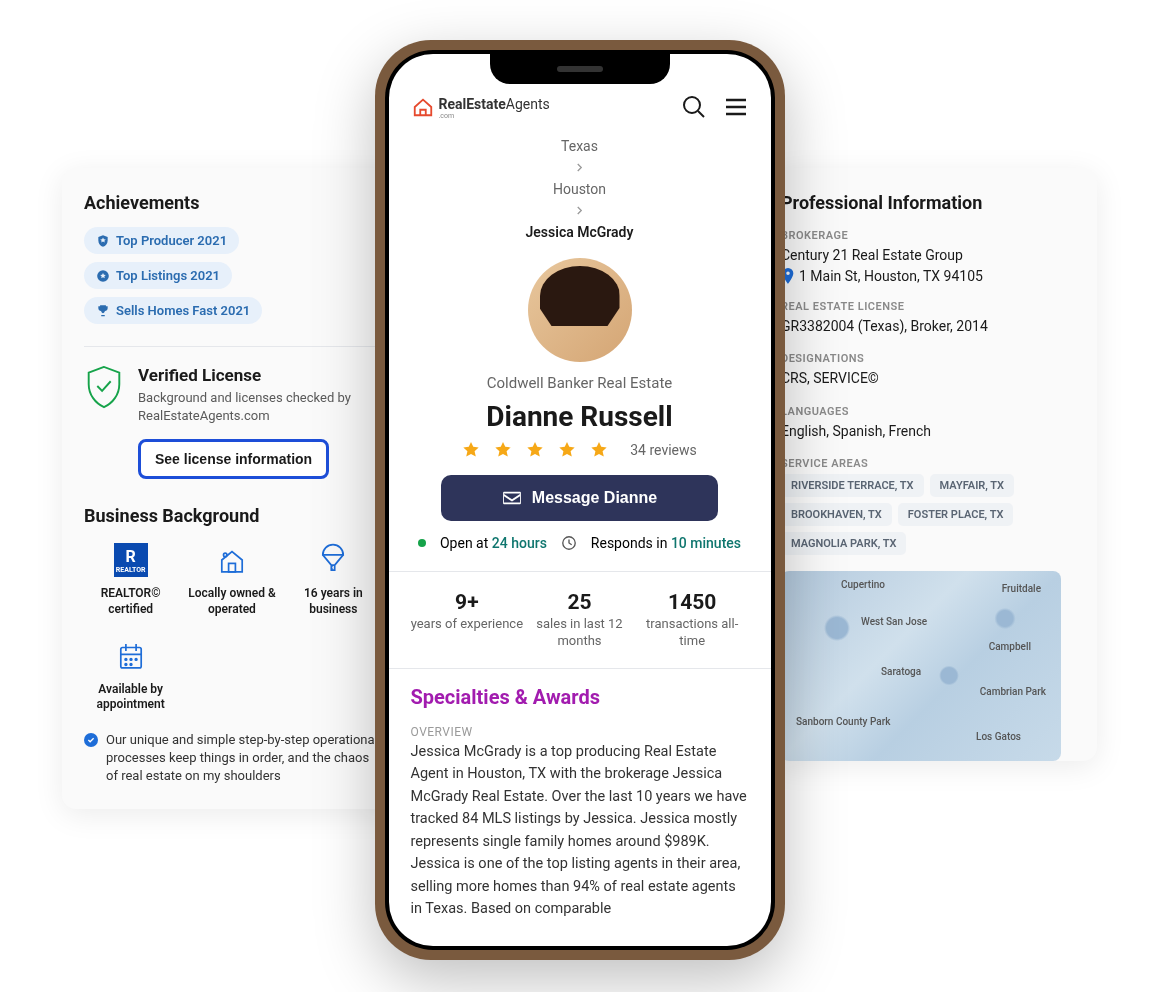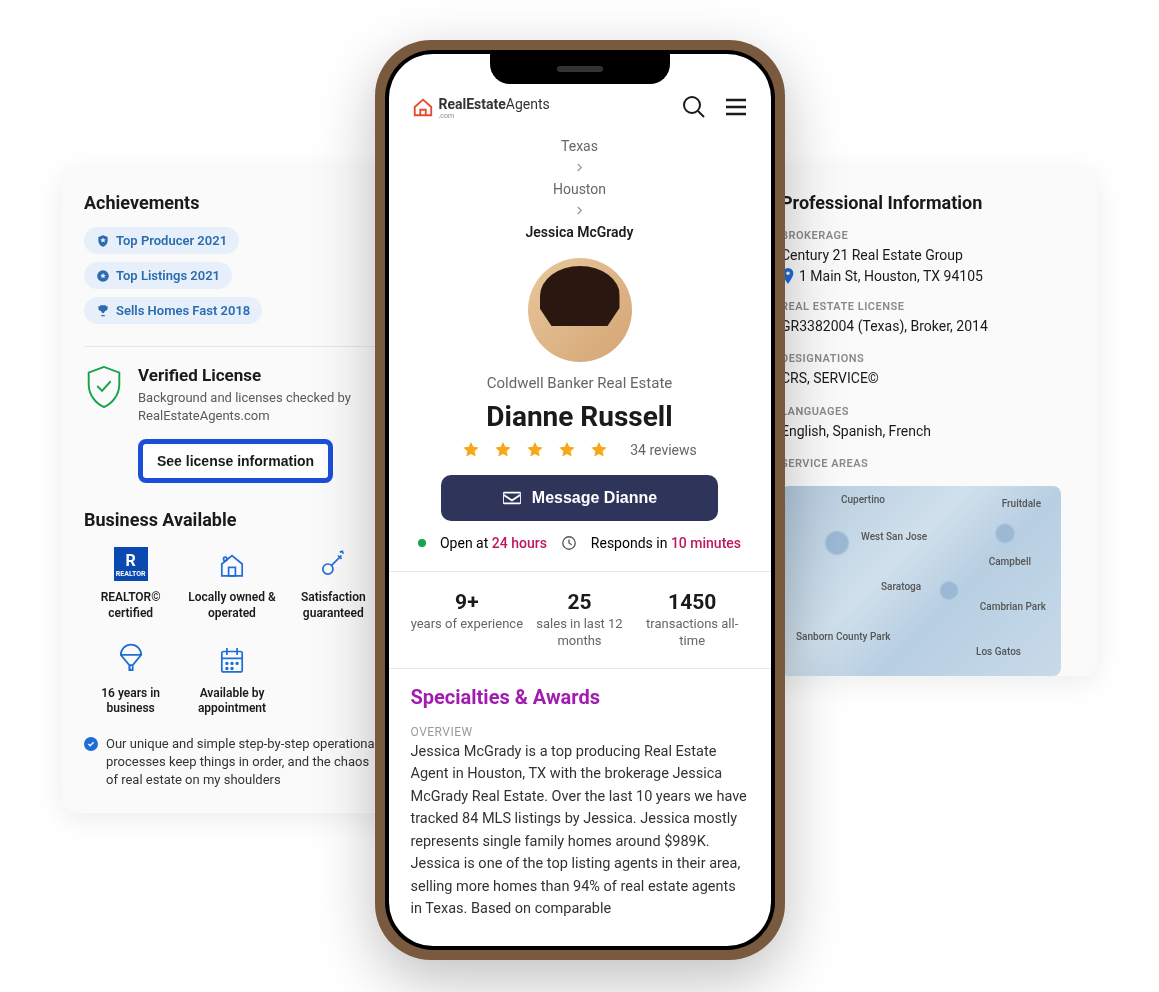--- a/index.html
+++ b/index.html
@@ -32,21 +32,21 @@
   padding: 6px 12px; border-radius: 16px;
 }
 .badge svg { width: 14px; height: 14px; fill: #2b6cb0; }
 .left-card hr { border: none; border-top: 1px solid #e5e7eb; margin: 0 0 18px; }
 .verified { display: flex; gap: 14px; margin-bottom: 14px; }
 .verified-icon { width: 40px; height: 44px; flex-shrink: 0; }
 .verified h4 { font-size: 17px; font-weight: 700; color: #1a1a1a; margin-bottom: 4px; }
 .verified p { font-size: 13px; color: #5a5a5a; line-height: 1.4; }
 .license-btn {
   display: inline-block; margin-left: 54px;
-  border: 5px solid #1d4ed8; background: #fff; padding: 9px 14px;
+  border: 3px solid #1d4ed8; background: #fff; padding: 9px 14px;
   border-radius: 8px; font-size: 14px; font-weight: 600; color: #1a1a1a;
   cursor: pointer; margin-bottom: 26px;
 }
 .highlights-grid { display: grid; grid-template-columns: repeat(3, 1fr); gap: 18px 8px; margin-bottom: 18px; }
 .highlight { text-align: center; }
 .highlight-icon { height: 40px; margin-bottom: 6px; display: flex; align-items: center; justify-content: center; }
 .highlight-icon svg, .highlight-icon .realtor-box { width: 34px; height: 34px; }
 .highlight p { font-size: 12px; font-weight: 600; color: #1a1a1a; line-height: 1.3; }
 .realtor-box { background: #0a4ab0; color: #fff; font-size: 7px; font-weight: 700; display: flex; flex-direction: column; align-items: center; justify-content: center; }
 .bullet-row { display: flex; gap: 8px; font-size: 13px; color: #333; line-height: 1.4; }
@@ -150,21 +150,21 @@
 .msg-btn {
   display: flex; align-items: center; justify-content: center; gap: 10px;
   width: 82%; margin: 0 auto 14px;
   background: #2e345a; color: #fff; border: none; border-radius: 10px;
   padding: 14px; font-size: 16px; font-weight: 600; cursor: pointer;
 }
 .msg-btn svg { width: 20px; height: 16px; fill: #fff; }
 
 .status-row { display: flex; justify-content: center; align-items: center; gap: 14px; font-size: 14px; margin-bottom: 20px; flex-wrap: wrap; }
 .status-row .dot { width: 8px; height: 8px; background: #16a34a; border-radius: 50%; display: inline-block; }
-.status-row .green { color: #be185d; font-weight: 500; }
+.status-row .green { color: #0f766e; font-weight: 500; }
 .status-row .clock { display: inline-flex; }
 .status-row .clock svg { width: 16px; height: 16px; }
 
 .app hr { border: none; border-top: 1px solid #e5e7eb; margin: 0 -22px; }
 
 .stats { display: flex; padding: 18px 0; }
 .stat { flex: 1; text-align: center; }
 .stat .num { font-size: 21px; font-weight: 700; color: #1a1a1a; }
 .stat .lbl { font-size: 13px; color: #666; line-height: 1.3; margin-top: 2px; }
 
@@ -190,66 +190,56 @@
         <svg viewBox="0 0 24 24">
             <circle cx="12" cy="12" r="10"></circle>
             <path fill="#e7f0fa" d="M12 7l1.5 3 3.3.3-2.5 2.2.7 3.2L12 14l-3 1.7.7-3.2-2.5-2.2L10.5 10z"></path>
           </svg>
         <span>Top Listings 2021</span>
       </span>
       <span class="badge">
         <svg viewBox="0 0 24 24">
             <path d="M7 4V2h10v2h3v3a5 5 0 0 1-4.6 5c-.6 2-2 3.5-3.4 4v3h3v2H9v-2h3v-3c-1.4-.5-2.8-2-3.4-4A5 5 0 0 1 4 7V4h3z"></path>
           </svg>
-        <span>Sells Homes Fast 2018</span>
+        <span>Sells Homes Fast 2021</span>
       </span>
     </div>
     <hr>
     <div class="verified">
       <svg class="verified-icon" viewBox="0 0 40 46">
           <path fill="none" stroke="#16a34a" stroke-width="2" d="M20 2 4 8v12c0 11 7 20 16 24 9-4 16-13 16-24V8L20 2z"></path>
           <path fill="none" stroke="#16a34a" stroke-width="2" d="M13 22l5 5 9-10"></path>
         </svg>
       <div>
         <h4>Verified License</h4>
         <p>Background and licenses checked by RealEstateAgents.com</p>
       </div>
     </div>
     <button class="license-btn">See license information</button>
 
-    <h3>Business Available</h3>
+    <h3>Business Background</h3>
     <div class="highlights-grid">
       <div class="highlight">
         <div class="highlight-icon">
             <div class="realtor-box">
               <span style="font-size:16px;">R</span>
               <span>REALTOR</span>
             </div>
           </div>
         <p>REALTOR© certified</p>
       </div>
       <div class="highlight">
         <div class="highlight-icon">
             <svg viewBox="0 0 40 40" fill="none" stroke="#1e6dd8" stroke-width="2">
               <path d="M8 20 20 10l12 10v14H8z"></path>
               <rect x="16" y="24" width="8" height="10"></rect>
               <circle cx="12" cy="14" r="2"></circle>
             </svg>
           </div>
         <p>Locally owned &amp; operated</p>
-      </div>
-      <div class="highlight">
-        <div class="highlight-icon">
-            <svg viewBox="0 0 40 40" fill="none" stroke="#1e6dd8" stroke-width="2">
-              <circle cx="14" cy="26" r="6"></circle>
-              <path d="M18 22 30 10m-4 0 4 4"></path>
-              <path d="M28 6l3-1 1 3"></path>
-            </svg>
-          </div>
-        <p>Satisfaction guaranteed</p>
       </div>
       <div class="highlight">
         <div class="highlight-icon">
             <svg viewBox="0 0 40 40" fill="none" stroke="#1e6dd8" stroke-width="2">
               <path d="M8 14a12 12 0 0 1 24 0H8z"></path>
               <path d="M8 14l10 12m14-12L22 26m-4 0h4v6h-4z"></path>
               <text x="17" y="32" font-size="6" fill="#1e6dd8" stroke="none">$</text>
             </svg>
           </div>
         <p>16 years in business</p>
@@ -297,20 +287,27 @@
     <div class="info-sec">
       <div class="label">DESIGNATIONS</div>
       <div class="value">CRS, SERVICE©</div>
     </div>
     <div class="info-sec">
       <div class="label">LANGUAGES</div>
       <div class="value">English, Spanish, French</div>
     </div>
     <div class="info-sec">
       <div class="label">SERVICE AREAS</div>
+      <div class="tags">
+        <span class="tag">RIVERSIDE TERRACE, TX</span>
+        <span class="tag">MAYFAIR, TX</span>
+        <span class="tag">BROOKHAVEN, TX</span>
+        <span class="tag">FOSTER PLACE, TX</span>
+        <span class="tag">MAGNOLIA PARK, TX</span>
+      </div>
     </div>
     <div class="map">
       <div class="map-overlay">
         <span class="map-label" style="top:8px;left:60px">Cupertino</span>
         <span class="map-label" style="top:12px;right:20px">Fruitdale</span>
         <span class="map-label" style="top:45px;left:80px">West San Jose</span>
         <span class="map-label" style="top:70px;right:30px">Campbell</span>
         <span class="map-label" style="top:95px;left:100px">Saratoga</span>
         <span class="map-label" style="top:115px;right:15px">Cambrian Park</span>
         <span class="map-label" style="top:145px;left:15px">Sanborn County Park</span>

